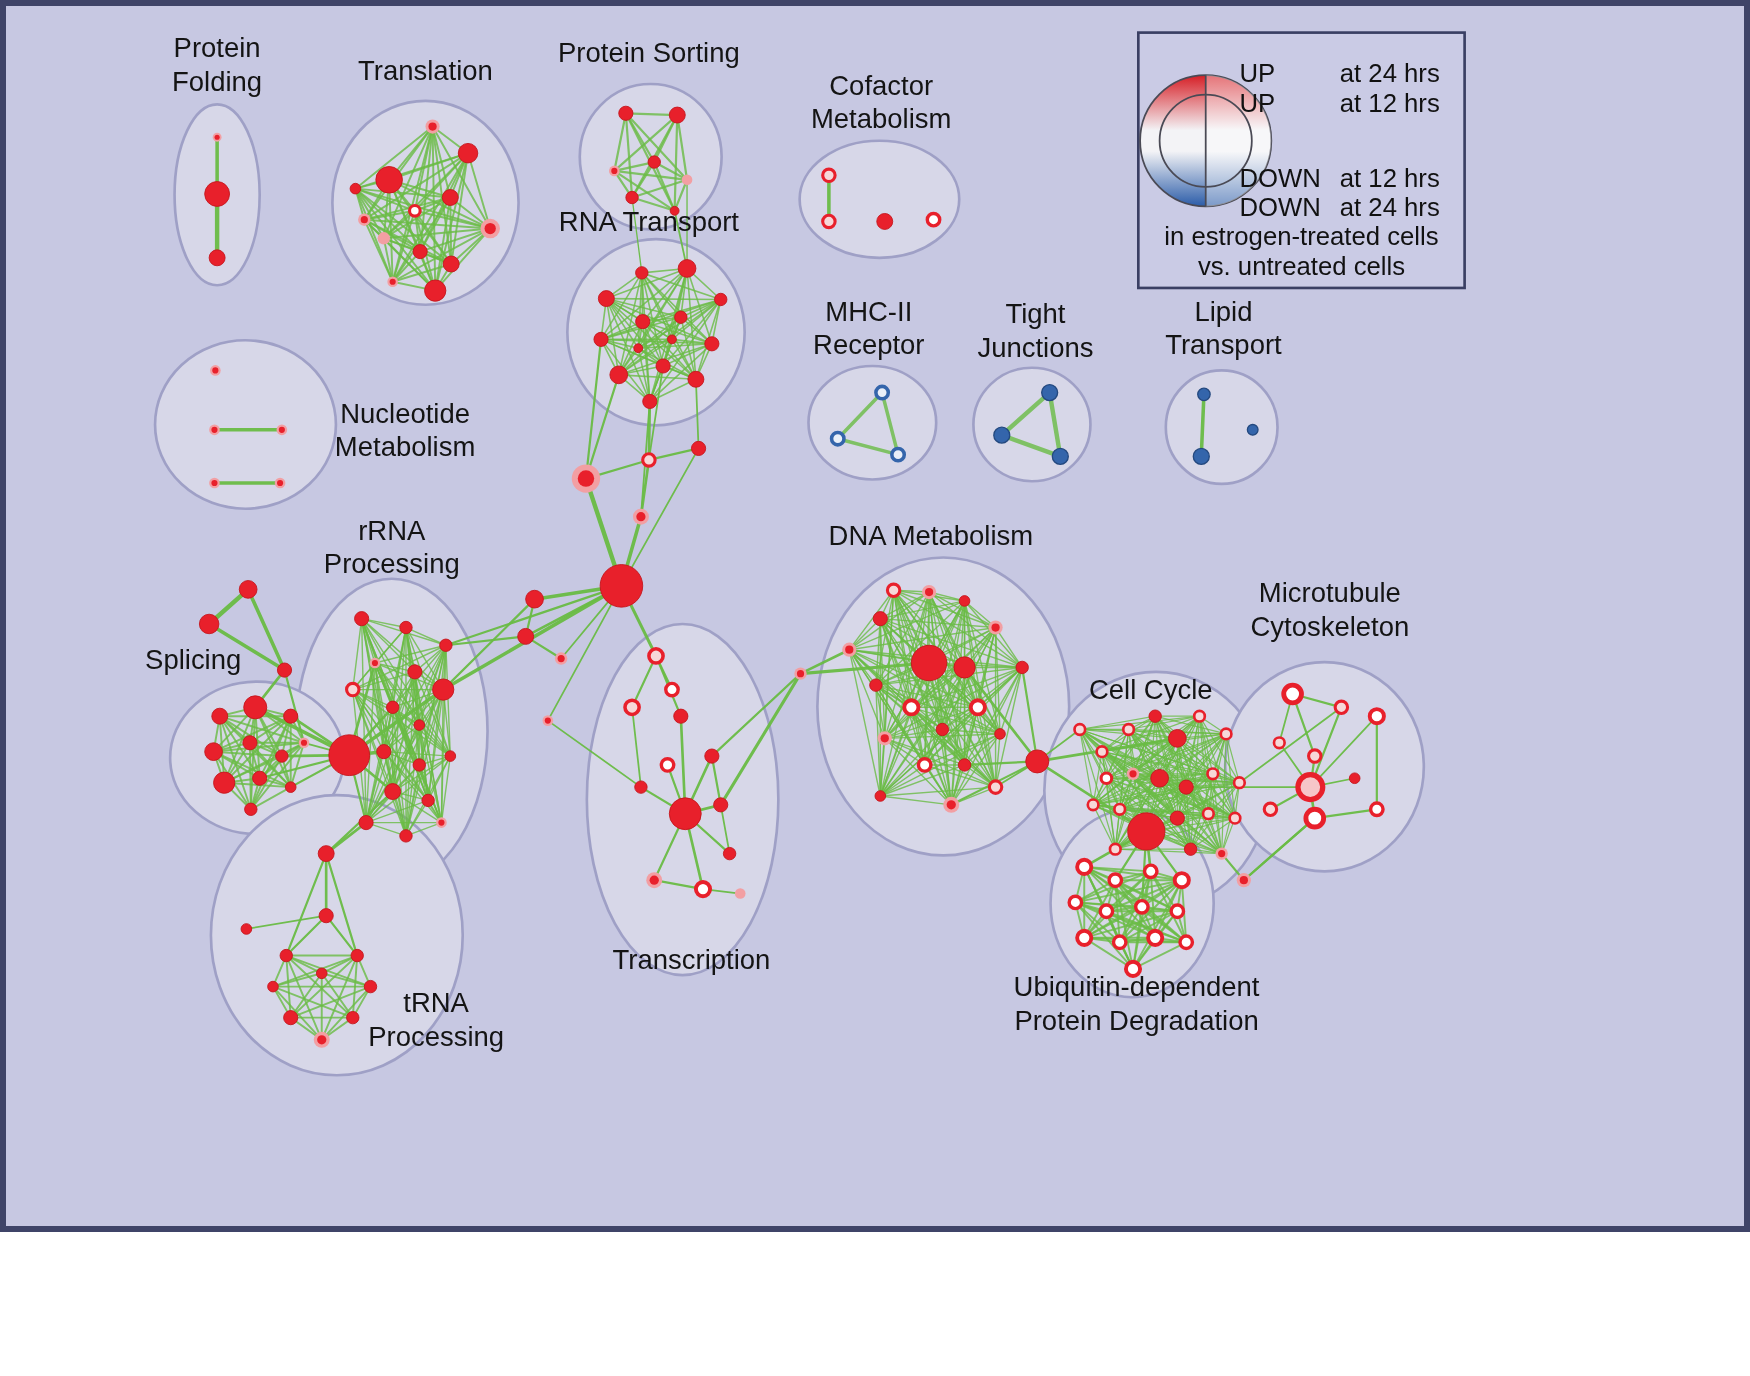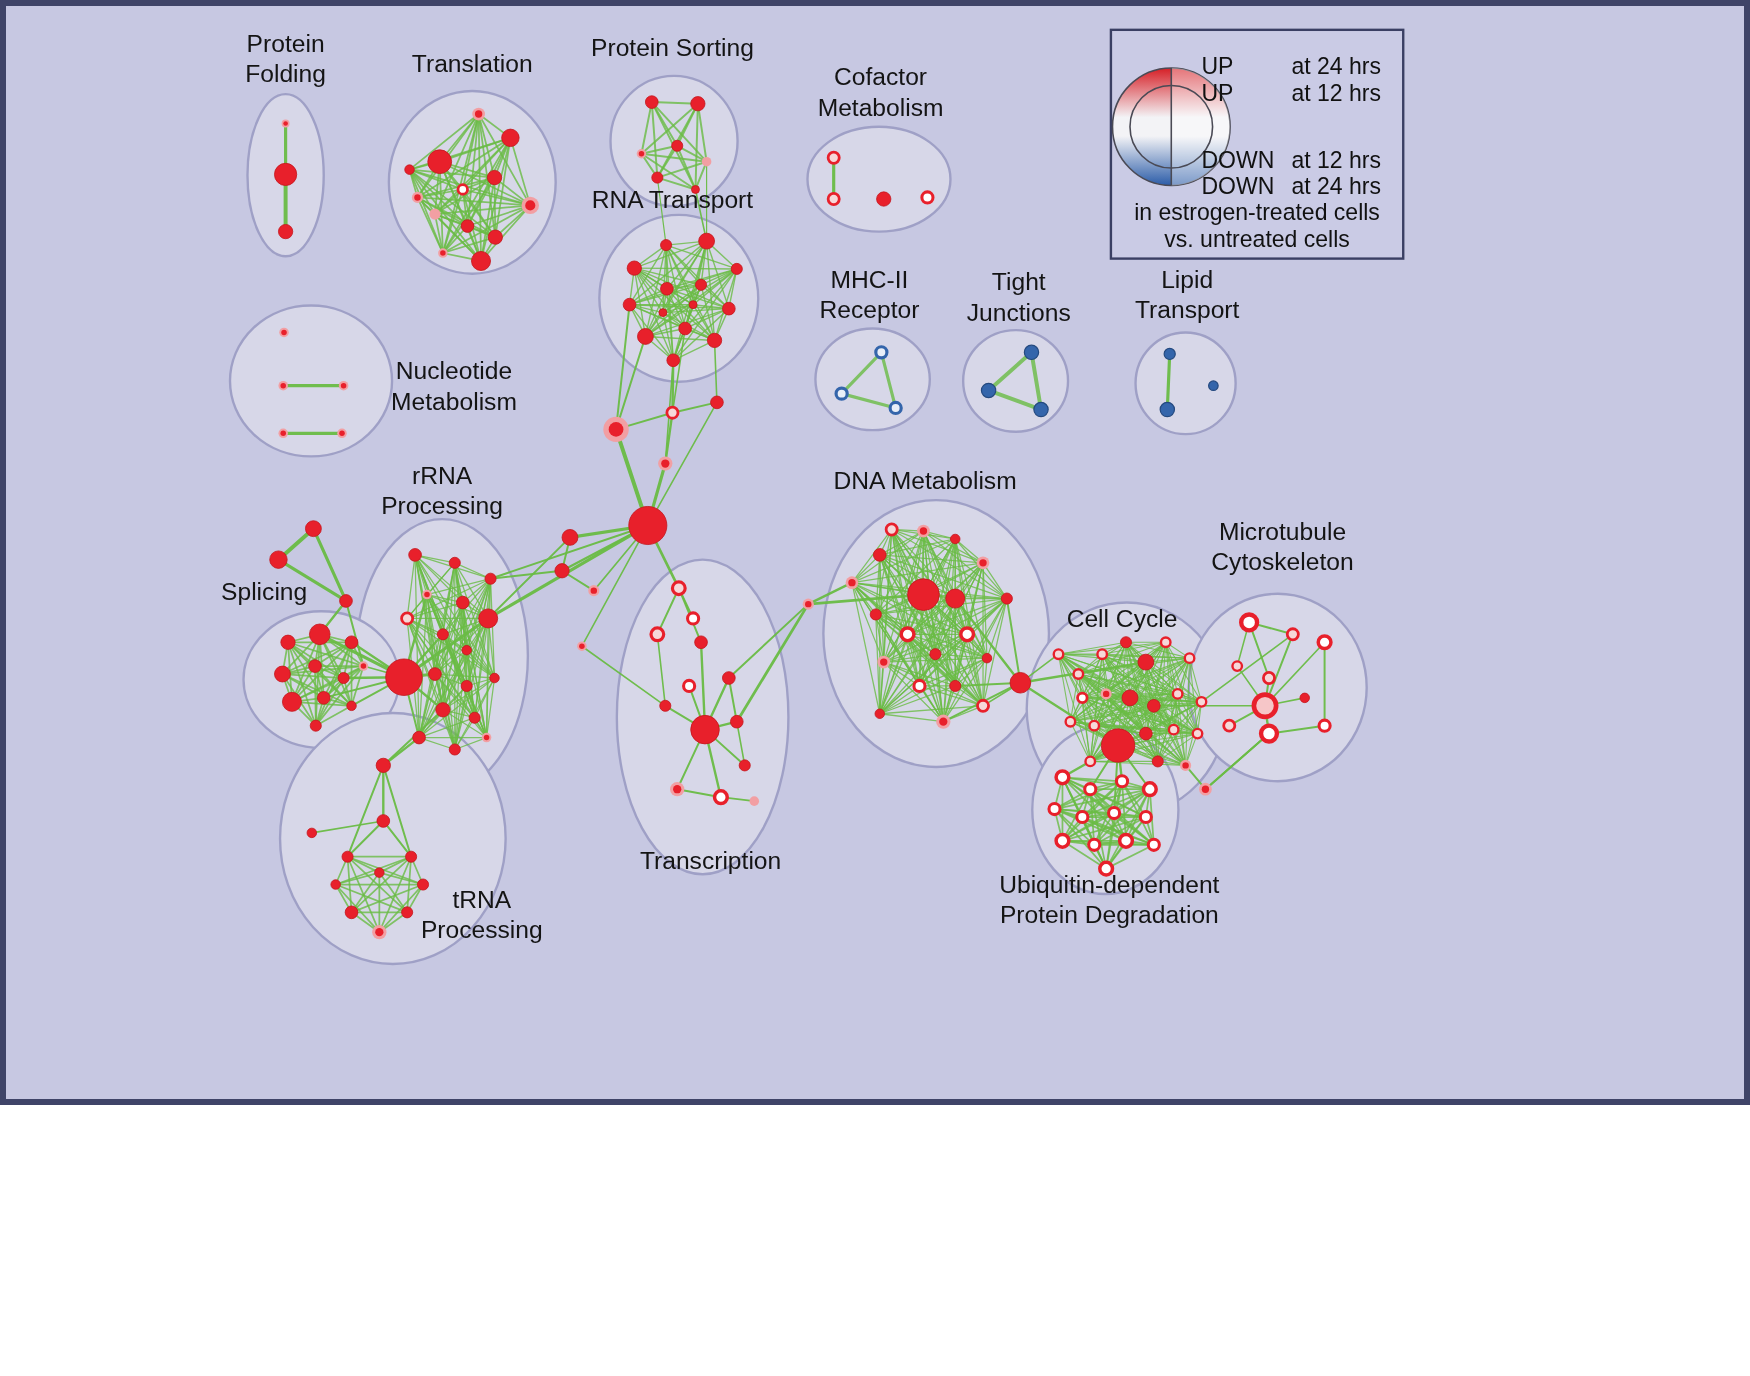--- a/index.html
+++ b/index.html
@@ -1,16 +1,16 @@
 <!DOCTYPE html>
 <html><head>
 <meta charset="utf-8">
 <style>
   html,body{margin:0;padding:0;background:#ffffff;}
-  .figure{position:relative;width:1750px;height:1105px;background:#c7c8e2;border:6px solid #3f4468;box-sizing:border-box;overflow:hidden;}
+  .figure{position:relative;width:1750px;height:1232px;background:#c7c8e2;border:6px solid #3f4468;box-sizing:border-box;overflow:hidden;}
   svg{display:block;width:100%;height:100%;font-family:"Liberation Sans",sans-serif;}
   .cluster-label{fill:#141414;font-size:31px;}
   .legend-box{fill:#cacbe5;stroke:#3a3f63;stroke-width:3px;}
   .lg{fill:#111111;font-size:29px;}
   .lg-end{text-anchor:end;}
   .lg-caption{fill:#111111;font-size:29px;text-anchor:middle;}
 </style>
 </head>
 <body>
 

